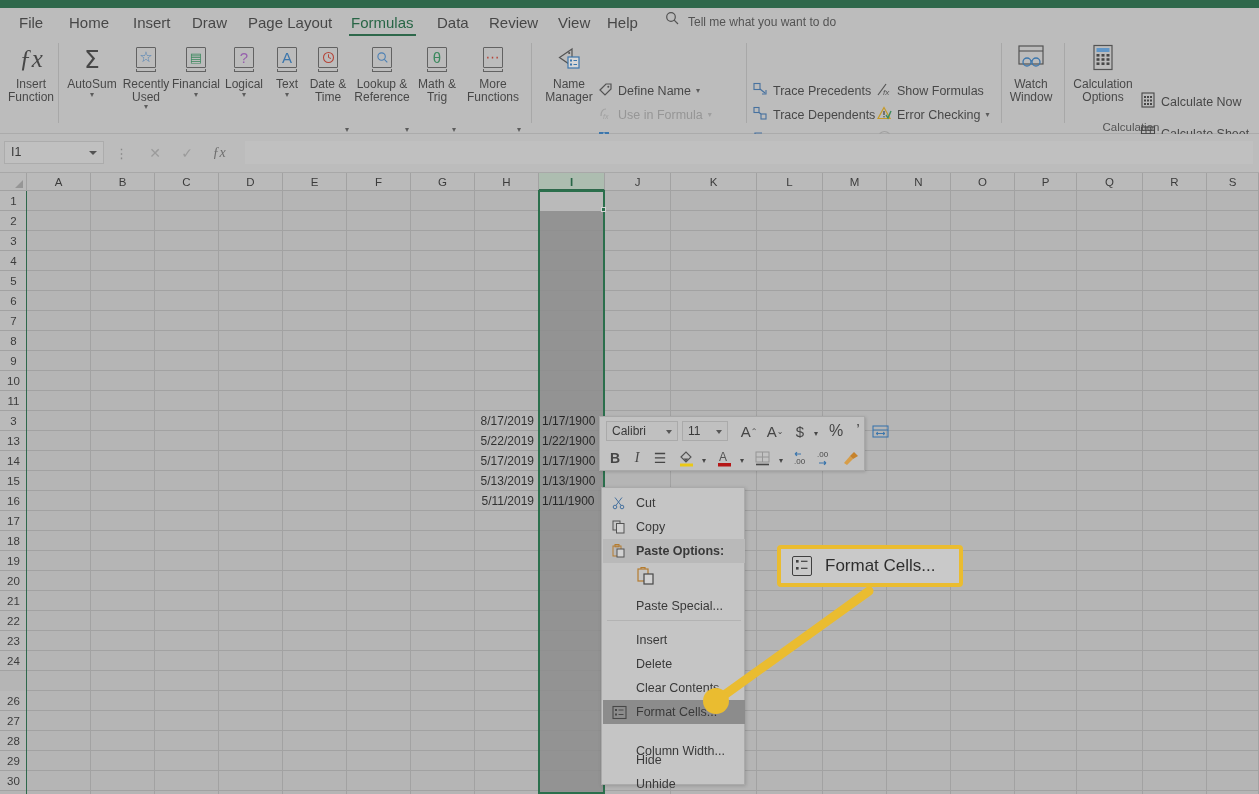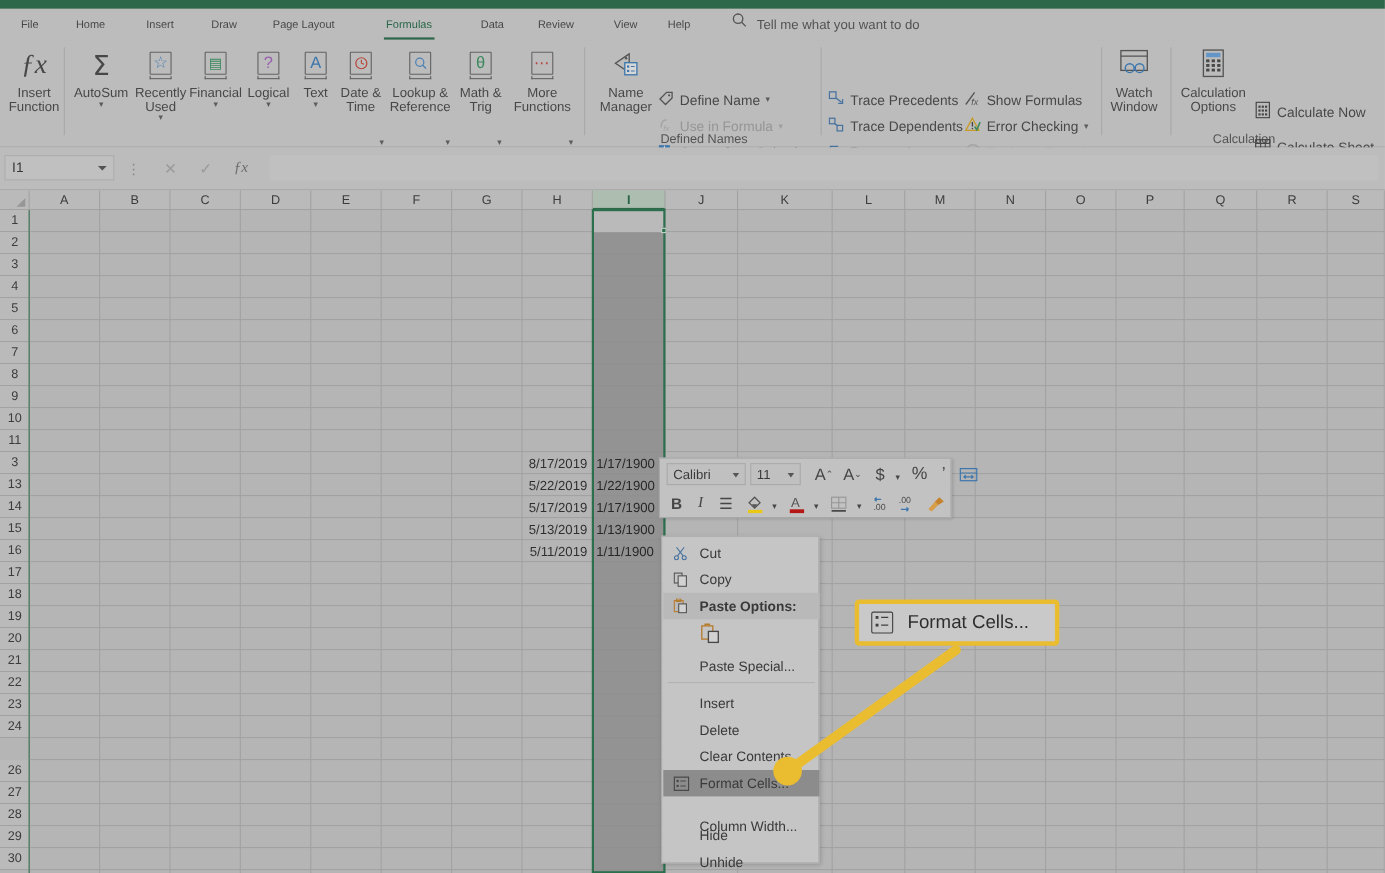--- a/index.html
+++ b/index.html
@@ -19,21 +19,21 @@
     background: #1e6340;
   }
 
   
   .tabstrip {
     position: absolute; left: 0; top: 8px; width: 1259px; height: 29px;
     background: #c8c8c8;
   }
   .tab {
     position: absolute; top: 0; height: 29px; line-height: 29px;
-    font-size: 10px; color: #3b3b3b; padding: 0 9px; cursor: default;
+    font-size: 15px; color: #3b3b3b; padding: 0 9px; cursor: default;
     white-space: nowrap;
   }
   .tab.active { color: #16603a; font-weight: 400; }
   .tab.active::after {
     content: ""; position: absolute; left: 7px; right: 7px; bottom: 1px;
     height: 2px; background: #1e6340;
   }
   .tellme {
     position: absolute; top: 0; height: 29px; line-height: 29px;
     font-size: 12px; color: #4a4a4a; white-space: nowrap;
@@ -379,23 +379,20 @@
             <div class="bglyph" style="color:#c0392b;font-size:14px;letter-spacing:1px">⋯</div>
           </div>
       </div>
       <span class="lbl">More
 Functions</span>
     </div>
     <div style="position:absolute;left:517px;top:88px;font-size:8px;color:#555">▾</div>
 
     <div class="gsep" style="left:531px"></div>
 
-    <div class="rgroup" style="left:534px; width:212px">
-      <div class="glabel">Defined Names</div>
-    </div>
 
     <div class="bigbtn" style="left:540px; width:58px">
       <div class="ico">
         <svg width="28" height="28" viewBox="0 0 28 28">
           <path d="M17 4 L4.5 12.5 L17 21 L17 4 Z" fill="none" stroke="#4a4a4a" stroke-width="1.2"></path>
           <circle cx="14.2" cy="8" r="1.1" fill="#4a4a4a"></circle>
           <rect x="13" y="12" width="11" height="11" fill="#e8e8e8" stroke="#2e74b5" stroke-width="1.2"></rect>
           <rect x="15" y="14.5" width="2" height="2" fill="#2e74b5"></rect>
           <rect x="15" y="18.5" width="2" height="2" fill="#2e74b5"></rect>
           <line x1="18.5" y1="15.5" x2="22" y2="15.5" stroke="#2e74b5" stroke-width="1"></line>

